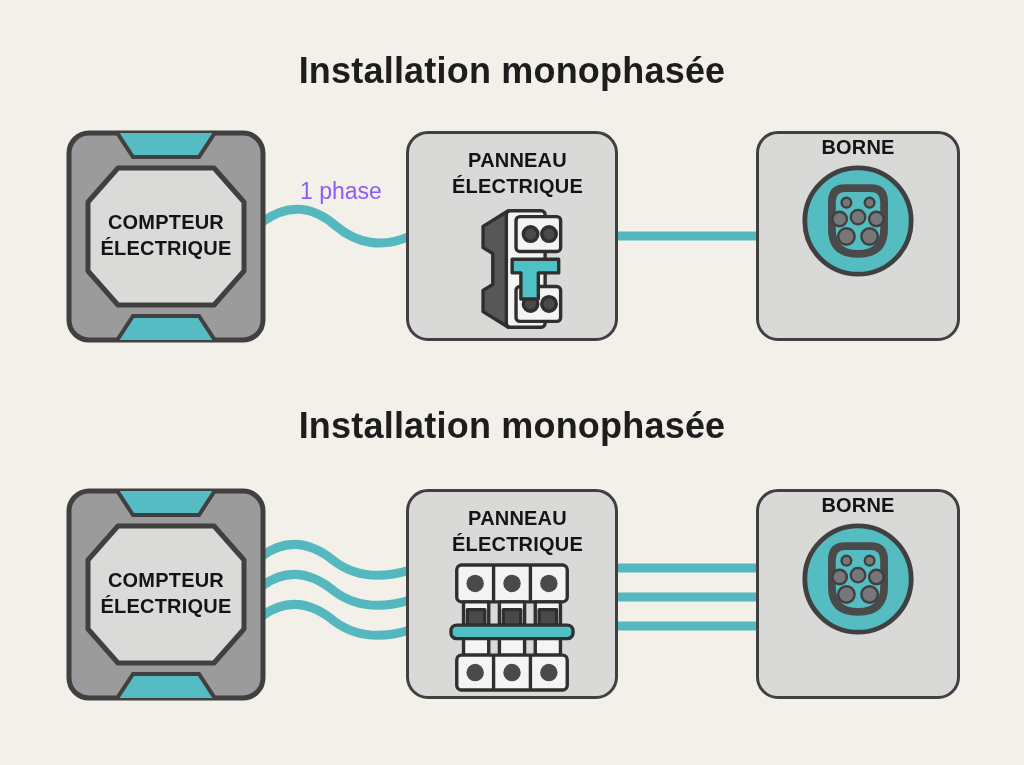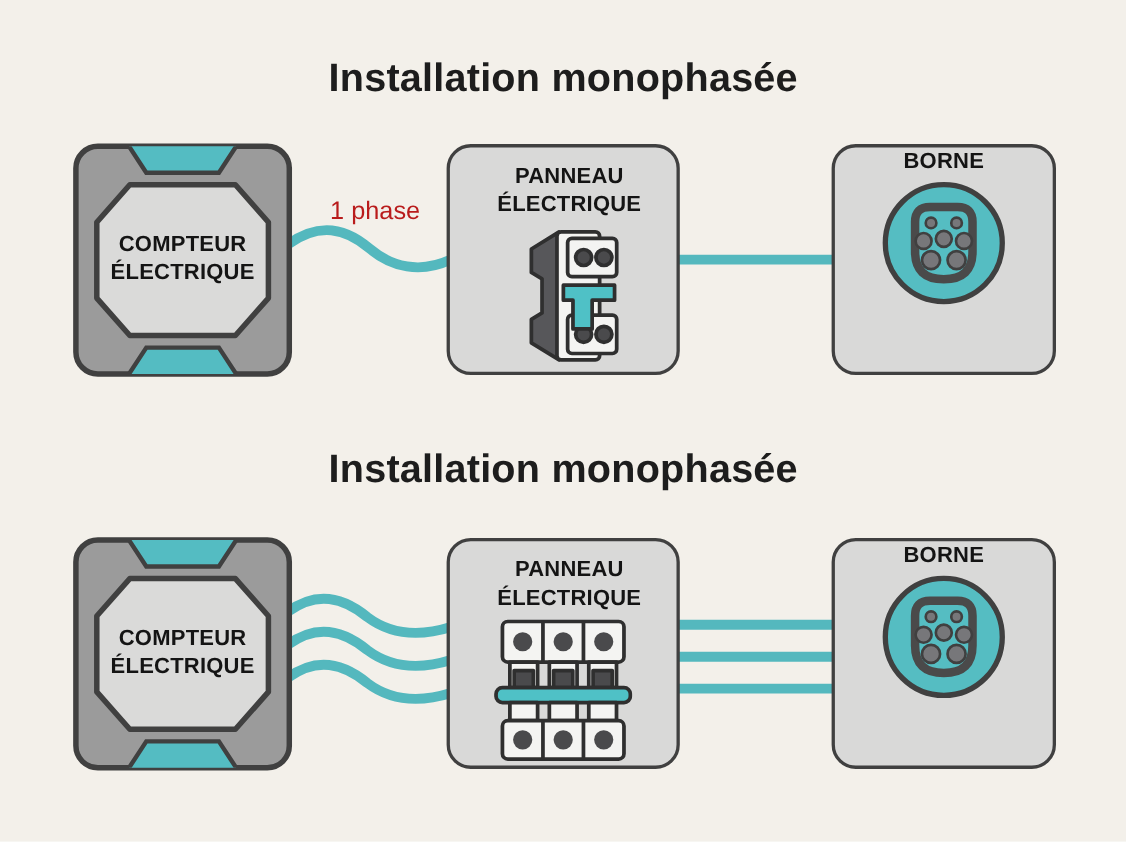--- a/index.html
+++ b/index.html
@@ -8,21 +8,21 @@
     background:#f3f0ea;overflow:hidden;
     font-family:"Liberation Sans",sans-serif;color:#1d1d1d;
   }
   .section-title{
     position:absolute;left:0;width:1024px;text-align:center;
     font-size:36px;font-weight:800;letter-spacing:.2px;color:#1d1d1d;
   }
   .title-mono{top:50px;}
   .title-tri{top:405px;}
   .phase-label{
-    position:absolute;text-align:center;font-size:23px;font-weight:500;color:#b91c1c;
+    position:absolute;text-align:center;font-size:23px;font-weight:500;color:#8b5cf6;
   }
   .phase-1{left:266px;top:178px;width:150px;}
   .phase-3{left:616px;top:521px;width:140px;}
   .wire-layer{position:absolute;left:0;top:0;pointer-events:none;}
   .node{position:absolute;box-sizing:border-box;}
   .panel-box,.borne-box{
     background:#d9d9d8;border:3px solid #404040;border-radius:22px;
     display:flex;flex-direction:column;align-items:center;
   }
   .panel-box{left:406px;width:212px;height:210px;}

